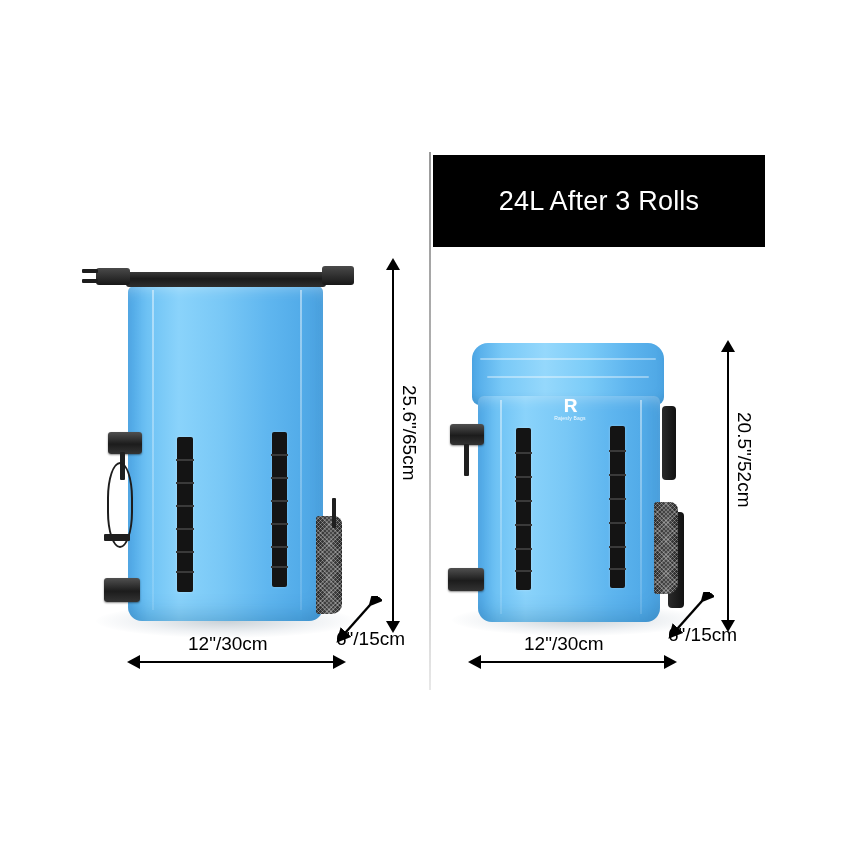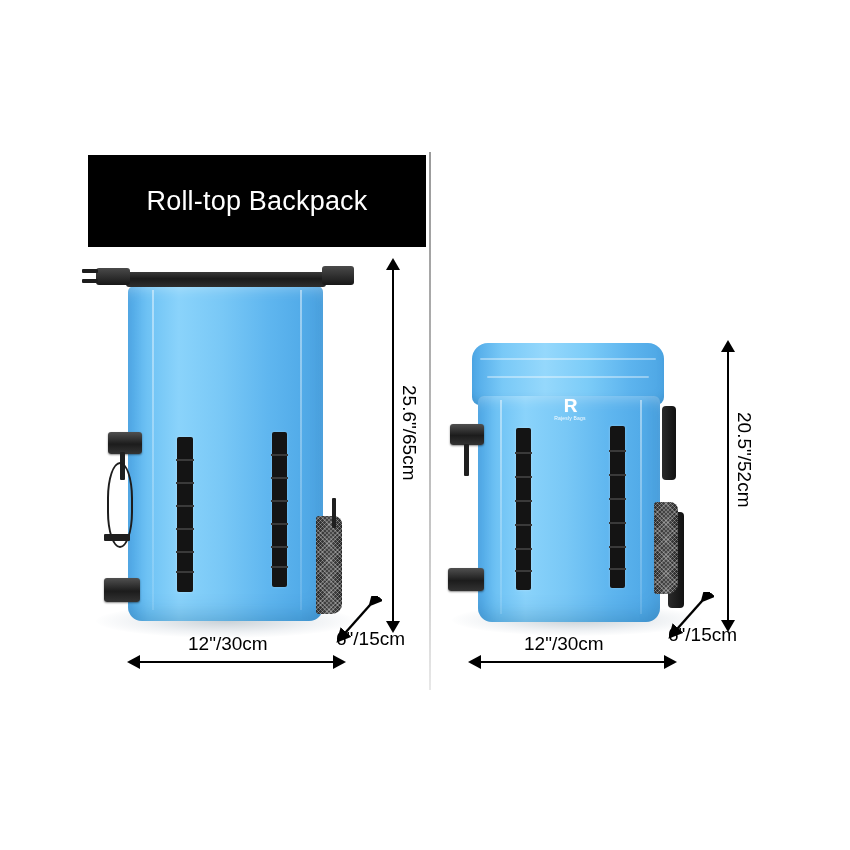--- a/index.html
+++ b/index.html
@@ -248,24 +248,24 @@
 
   .diag-arrow { position: absolute; }
 </style>
 </head>
 <body>
 
 <div id="page">
 
   <div class="divider"></div>
 
-  <div class="caption-bar left">
-    <span class="caption-text">Roll-top Backpack</span>
+
+  <div class="caption-bar right">
+    <span class="caption-text">24L After 3 Rolls</span>
   </div>
-
 
   <div class="panel left">
 
     <div class="ground-shadow" style="left:96px; top:604px; width:260px; height:34px;"></div>
 
     <div class="bag">
 
       <div class="bag-body" style="left:128px; top:286px; width:195px; height:335px;"></div>
 
       <div class="bag-seam" style="left:152px; top:290px; height:320px;"></div>

